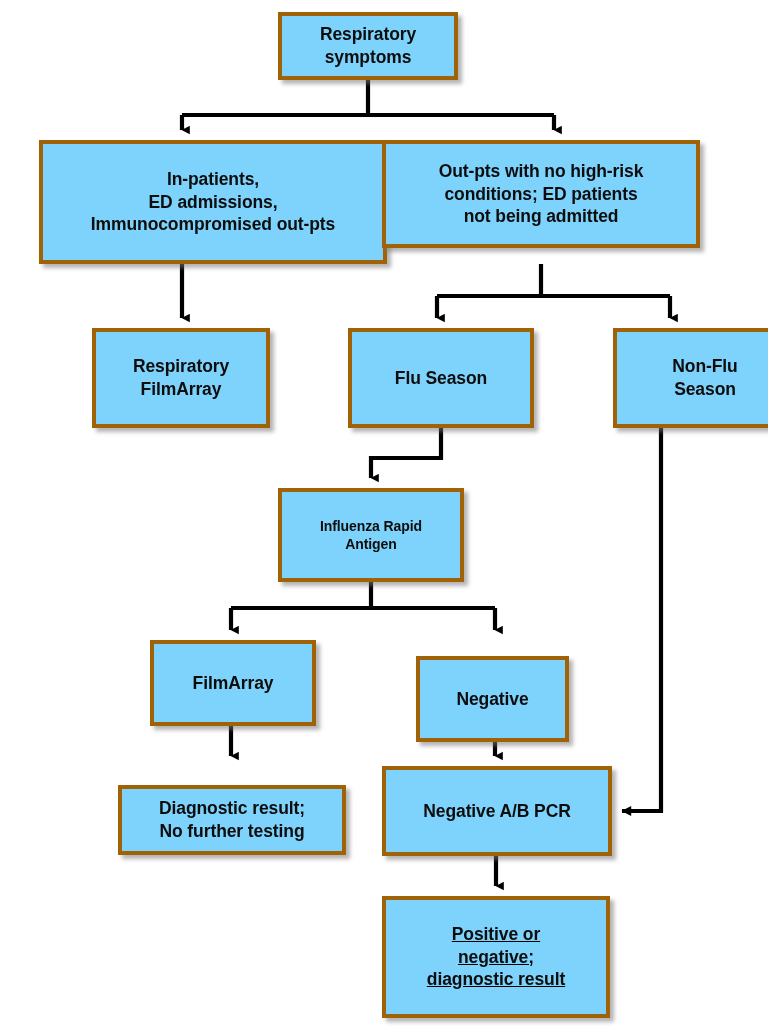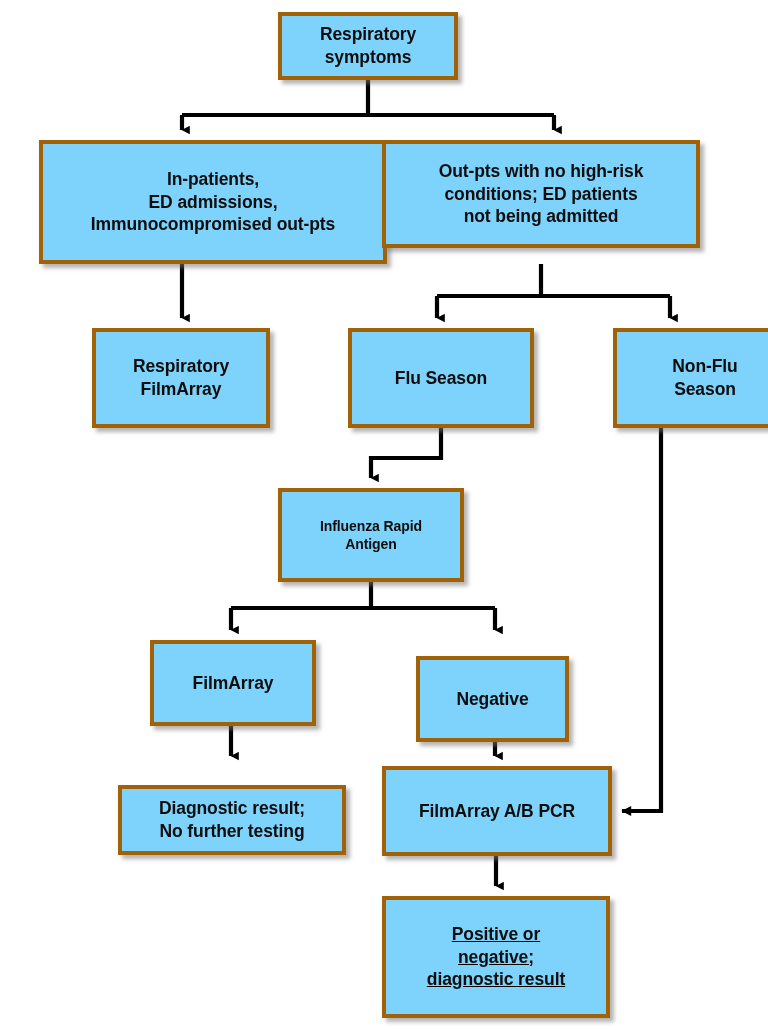--- a/index.html
+++ b/index.html
@@ -141,21 +141,21 @@
   <div class="node" style="left:416px; top:656px; width:153px; height:86px;">
     <span class="node-label">Negative</span>
   </div>
 
   <div class="node" style="left:118px; top:766px; width:228px; height:70px;margin-top:19px;">
     <span class="node-label">Diagnostic result;
 No further testing</span>
   </div>
 
   <div class="node" style="left:382px; top:766px; width:230px; height:90px;">
-    <span class="node-label">FilmArray A/B PCR</span>
+    <span class="node-label">Negative A/B PCR</span>
   </div>
 
   <div class="node" style="left:382px; top:896px; width:228px; height:122px;text-decoration:underline;">
     <span class="node-label">Positive or
 negative;
 diagnostic result</span>
   </div>
 
 </div>
 

